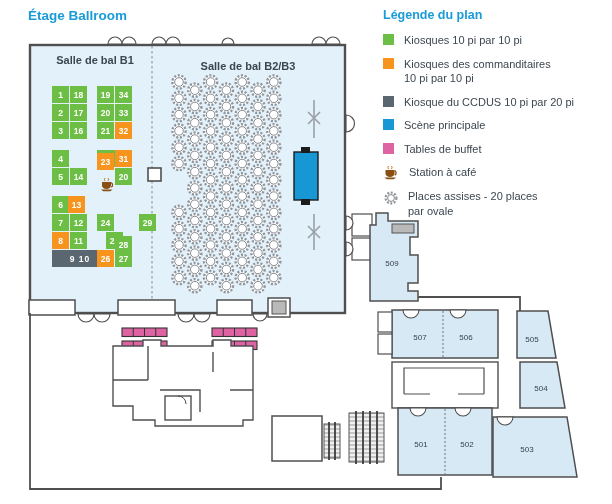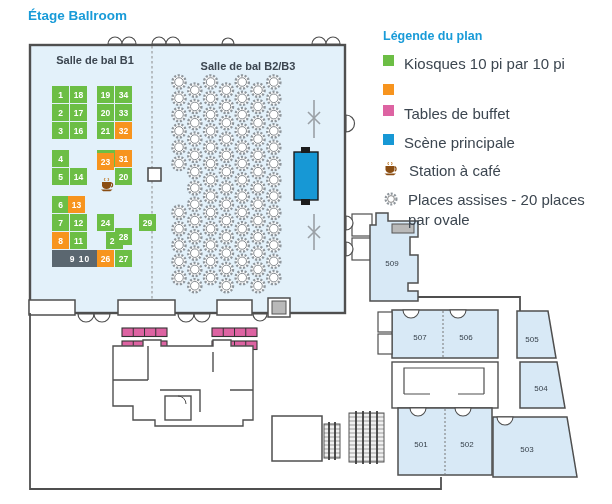--- a/index.html
+++ b/index.html
@@ -7,29 +7,29 @@
   #plan{position:absolute;left:0;top:0;}
   #page-title{position:absolute;left:28px;top:8px;font-size:13.5px;font-weight:bold;color:var(--accent);}
   
   #kiosk-layer{position:absolute;left:0;top:0;width:0;height:0;}
   .kcell{position:absolute;width:17px;height:17px;display:flex;align-items:center;justify-content:center;
          color:#fff;font-size:8.5px;font-weight:bold;box-sizing:border-box;}
   .kcell.k{background:var(--green);}
   .kcell.s{background:var(--orange);}
   .kcell.c{background:var(--gray);width:35px;letter-spacing:1px;}
   
-  #legend{position:absolute;left:383px;top:29px;width:222px;}
+  #legend{position:absolute;left:383px;top:8px;width:222px;}
   .lg-title{font-size:12.5px;font-weight:bold;color:var(--accent);margin-bottom:11px;}
   .lg-row{display:flex;align-items:flex-start;margin-bottom:9px;}
   .lg-ic{flex:0 0 12px;margin-right:9px;margin-top:1px;line-height:0;}
   .sq{width:11px;height:11px;display:inline-block;}
   .sq.green{background:var(--green);} .sq.orange{background:var(--orange);}
   .sq.gray{background:var(--gray);}   .sq.pink{background:var(--pink);}
   .sq.blue{background:var(--stage);}
-  .lg-tx{font-size:15px;color:var(--text);line-height:1.32;white-space:pre-line;max-width:195px;}
+  .lg-tx{font-size:11px;color:var(--text);line-height:1.32;white-space:pre-line;max-width:195px;}
   text{font-family:"Liberation Sans",sans-serif;}
   .hall-label{font-size:11px;font-weight:bold;fill:var(--text);}
   .room-label{font-size:8px;fill:#39434d;}
 </style>
 </head>
 <body>
 
 <div id="app">
 
   <div id="page-title">Étage Ballroom</div>
@@ -396,43 +396,49 @@
       <div class="kcell k" style="left: 115px; top: 168px;">20</div>
       <div class="kcell k" style="left: 52px; top: 196px;">6</div>
       <div class="kcell s" style="left: 68px; top: 196px;">13</div>
       <div class="kcell k" style="left: 52px; top: 214px;">7</div>
       <div class="kcell k" style="left: 70px; top: 214px;">12</div>
       <div class="kcell k" style="left: 97px; top: 214px;">24</div>
       <div class="kcell k" style="left: 115px; top: 214px; margin-left: 24px;">29</div>
       <div class="kcell s" style="left: 52px; top: 232px;">8</div>
       <div class="kcell k" style="left: 70px; top: 232px;">11</div>
       <div class="kcell k" style="left: 106px; top: 232px;">25</div>
-      <div class="kcell k" style="left: 115px; top: 228px;">28</div>
+      <div class="kcell k" style="left: 115px; top: 236px;">28</div>
       <div class="kcell c" style="left: 52px; top: 250px; width: 56px;">9 10</div>
       <div class="kcell s" style="left: 97px; top: 250px;">26</div>
       <div class="kcell k" style="left: 115px; top: 250px; text-align: center;">27</div>
     </div>
 
   <div id="legend">
     <div class="lg-title">Légende du plan</div>
     <div id="legend-items">
         <div class="lg-row">
           <div class="lg-ic"><span class="sq green"></span></div>
           <div class="lg-tx">Kiosques 10 pi par 10 pi</div>
         </div>
         <div class="lg-row">
           <div class="lg-ic"><span class="sq orange"></span></div>
+          <div class="lg-tx">Kiosques des commanditaires
+10 pi par 10 pi</div>
+        </div>
+        <div class="lg-row">
+          <div class="lg-ic"><span class="sq gray"></span></div>
+          <div class="lg-tx">Kiosque du CCDUS 10 pi par 20 pi</div>
+        </div>
+        <div class="lg-row">
+          <div class="lg-ic"><span class="sq blue"></span></div>
+          <div class="lg-tx">Scène principale</div>
         </div>
         <div class="lg-row">
           <div class="lg-ic"><span class="sq pink"></span></div>
           <div class="lg-tx">Tables de buffet</div>
-        </div>
-        <div class="lg-row">
-          <div class="lg-ic"><span class="sq blue"></span></div>
-          <div class="lg-tx">Scène principale</div>
         </div>
         <div class="lg-row">
           <div class="lg-ic"><svg width="17" height="14" viewBox="0 0 17 14">
               <path d="M2.5,4 h9 v3.2 a4.5,3.8 0 0 1 -9,0 z" fill="#8a4d12"></path>
               <path d="M11.7,4.6 a2.6,2.6 0 0 1 0,4.6" fill="none" stroke="#8a4d12" stroke-width="1.3"></path>
               <path d="M1.5,11.4 h11.5 l-2.2,1.8 h-7.1 z" fill="#8a4d12"></path>
               <path d="M5.5,3 q-1.2,-1.6 0,-3 M8.5,3 q1.2,-1.6 0,-3" stroke="#c07a28" stroke-width="1" fill="none"></path>
             </svg></div>
           <div class="lg-tx">Station à café</div>
         </div>

